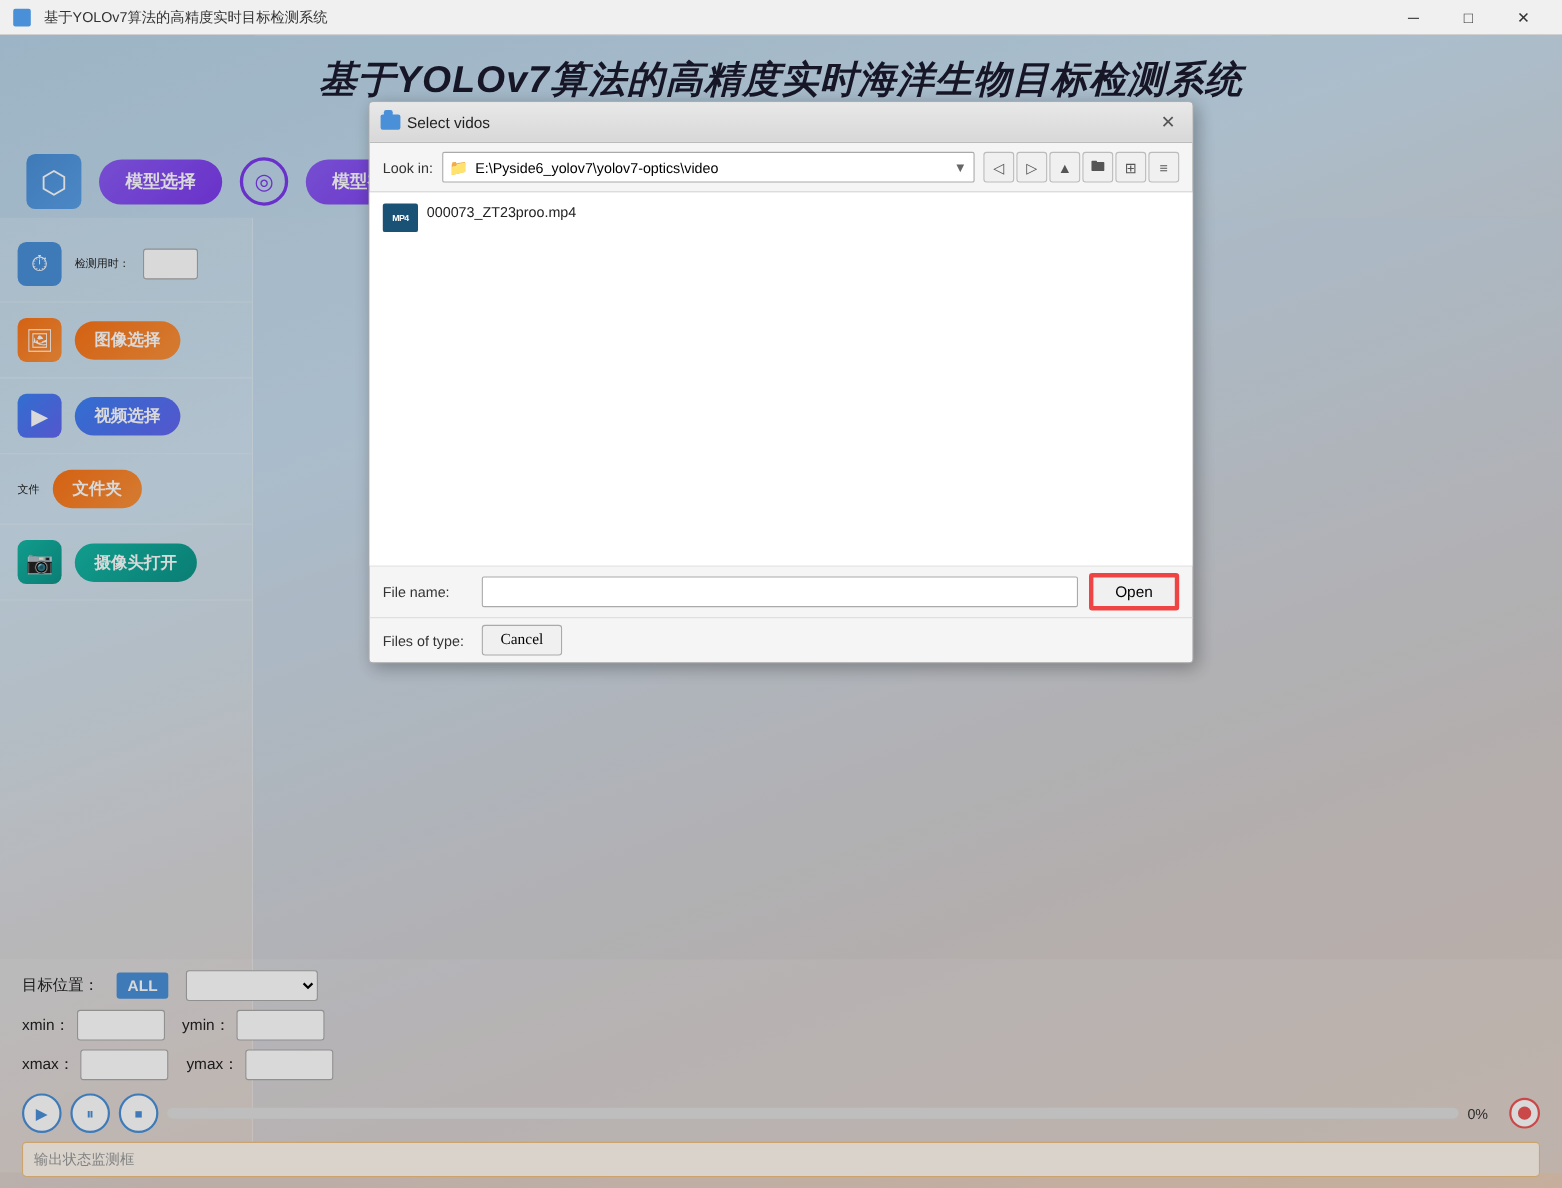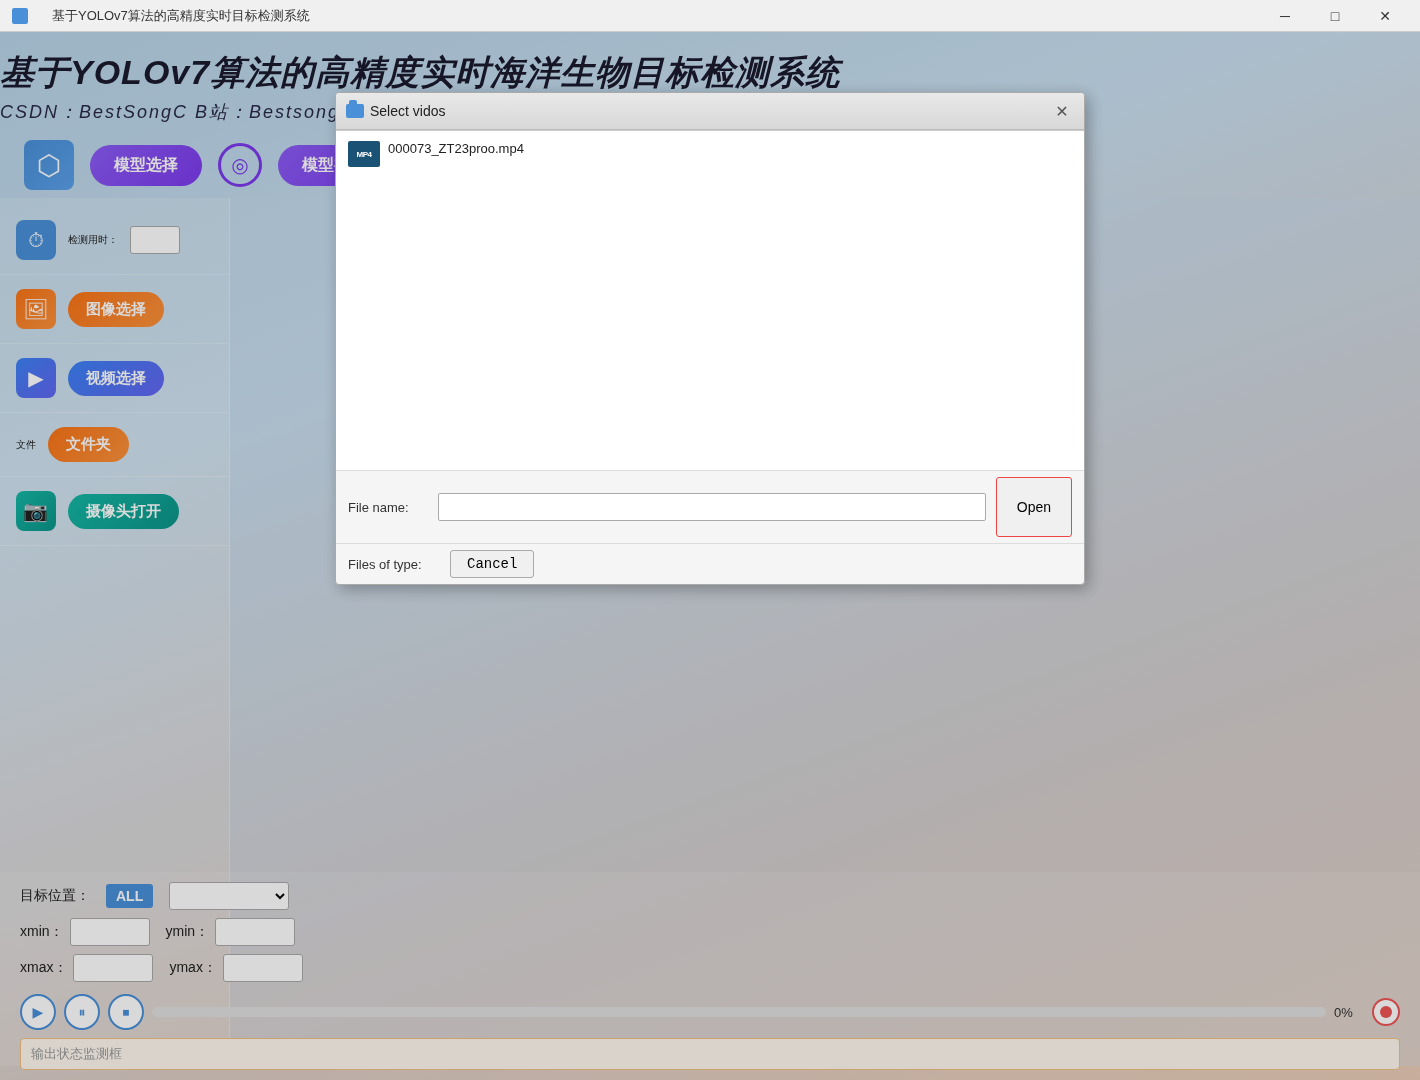--- a/index.html
+++ b/index.html
@@ -18,21 +18,21 @@
       height: 32px;
       display: flex;
       align-items: center;
       padding: 0 12px;
       border-bottom: 1px solid #ccc;
       justify-content: space-between;
     }
     .title-bar-left {
       display: flex;
       align-items: center;
-      gap: 24px;
+      gap: 12px;
       font-size: 13px;
       color: #333;
     }
     .title-bar-icon {
       width: 16px;
       height: 16px;
       background: #4a90d9;
       border-radius: 2px;
       display: inline-block;
     }
@@ -57,21 +57,21 @@
     .app-container {
       width: 100%;
       height: calc(100% - 32px);
       background: linear-gradient(160deg, #b8d4e8 0%, #c9dff0 30%, #d8c8c0 70%, #e8c8b0 100%);
       position: relative;
       padding: 0;
     }
 
     
     .app-header {
-      text-align: left;
+      text-align: center;
       padding: 18px 0 8px;
     }
     .app-title {
       font-size: 34px;
       font-weight: bold;
       font-style: italic;
       color: #1a1a2e;
       letter-spacing: 1px;
     }
     .app-subtitle {
@@ -532,36 +532,35 @@
     .file-name-input {
       flex: 1;
       height: 28px;
       border: 1px solid #aaa;
       border-radius: 2px;
       padding: 0 6px;
       font-size: 13px;
     }
     .btn-open {
       background: #f0f0f0;
-      border: 1px solid #ef4444;
-      border-radius: 3px;
-      padding: 21px 20px;
+      border: 4px solid #ef4444;
+      border-radius: 3px;
+      padding: 5px 20px;
       font-size: 14px;
       cursor: pointer;
       font-family: 'Microsoft YaHei', Arial, sans-serif;
     }
     .btn-cancel {
       background: #f0f0f0;
       border: 1px solid #aaa;
       border-radius: 3px;
       padding: 5px 16px;
       font-size: 14px;
       cursor: pointer;
-      font-family: Liberation Mono, monospace;
-      margin-left: 12px;
+      font-family: Liberation Serif, serif;
     }
     .spin-wrapper {
       display: flex;
       border: 1px solid #aaa;
       border-radius: 3px;
       overflow: hidden;
       background: white;
     }
     .spin-val {
       width: 46px;
@@ -762,20 +761,36 @@
   <div class="dialog">
 
     <div class="dialog-titlebar">
       <div class="dialog-title-left">
         <div class="dialog-icon"></div>
         <span>Select vidos</span>
       </div>
       <button class="dialog-close">✕</button>
     </div>
 
+    <div class="lookin-row">
+      <span class="lookin-label">Look in:</span>
+      <div class="lookin-combo">
+        <span class="folder-icon-small">📁</span>
+        <span style="font-size:13px;">E:\Pyside6_yolov7\yolov7-optics\video</span>
+        <span style="margin-left:auto;font-size:12px;color:#666;">▼</span>
+      </div>
+      <div class="lookin-toolbar">
+        <button class="lookin-btn">◁</button>
+        <button class="lookin-btn">▷</button>
+        <button class="lookin-btn">▲</button>
+        <button class="lookin-btn">🖿</button>
+        <button class="lookin-btn">⊞</button>
+        <button class="lookin-btn">≡</button>
+      </div>
+    </div>
 
     <div class="file-browser">
 
 
       <div class="files-panel">
         <div class="file-item">
           <div class="file-icon-mp4">MP4</div>
           <span>000073_ZT23proo.mp4</span>
         </div>
       </div>

